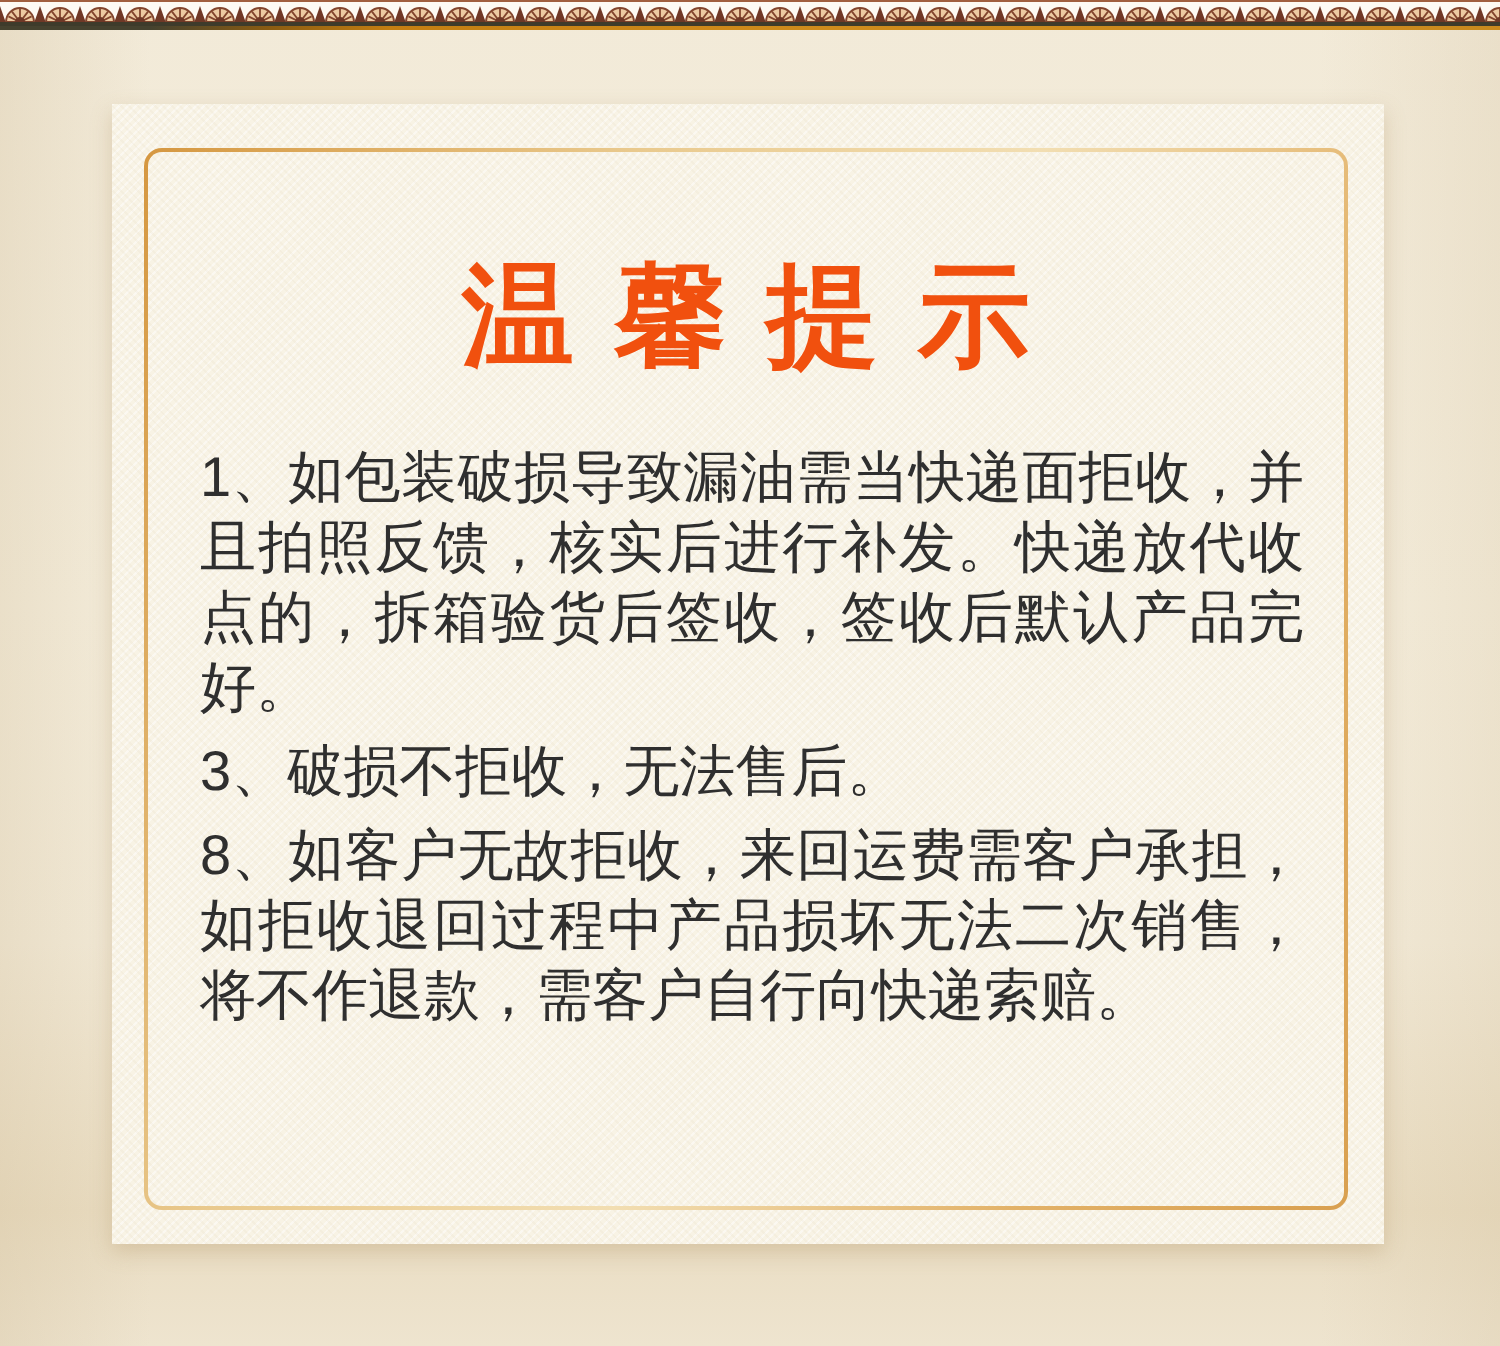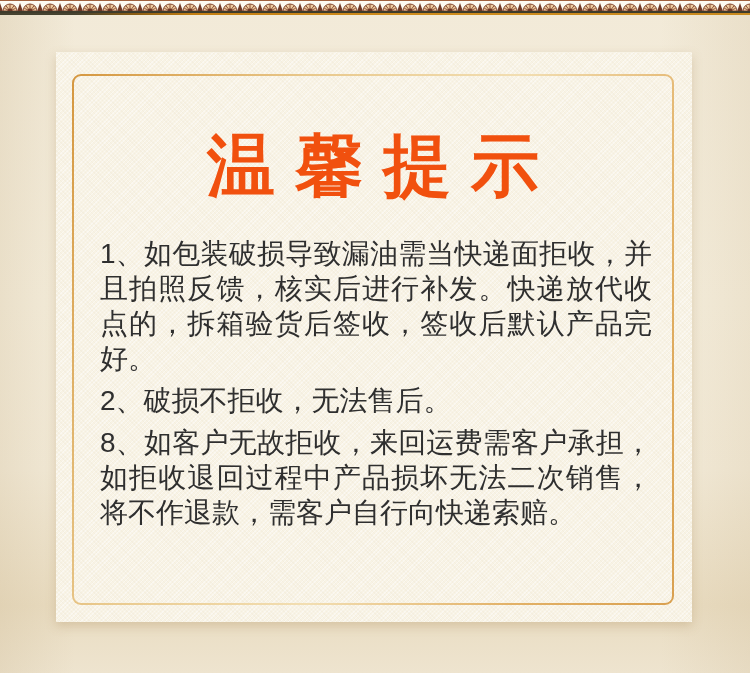--- a/index.html
+++ b/index.html
@@ -47,21 +47,21 @@
     width: 100%; height: 100%;
     border-radius: 7px;
     overflow: hidden;
   }
 
   .notice-title {
     margin-top: 50px;
     text-align: center;
     font-family: "Liberation Serif", "DejaVu Serif", serif;
     font-weight: 700;
-    font-size: 68px;
+    font-size: 56px;
     line-height: 1.2;
     letter-spacing: 20px;
     text-indent: 20px;
     color: #f1500e;
   }
 
   .notice-body {
     margin: 28px 20px 0 26px;
     font-size: 28px;
     line-height: 35px;
@@ -91,18 +91,18 @@
   <div class="line-dark"></div>
   <div class="line-gold"></div>
 </div>
 
 <div class="card paper">
   <div class="gold-frame">
     <div class="frame-inner paper">
       <h1 class="notice-title">温馨提示</h1>
       <div class="notice-body">
         <p>1、如包装破损导致漏油需当快递面拒收，并且拍照反馈，核实后进行补发。快递放代收点的，拆箱验货后签收，签收后默认产品完好。</p>
-        <p>2、破损不拒收，无法售后。</p>
+        <p>3、破损不拒收，无法售后。</p>
         <p>8、如客户无故拒收，来回运费需客户承担，如拒收退回过程中产品损坏无法二次销售，将不作退款，需客户自行向快递索赔。</p>
       </div>
     </div>
   </div>
 </div>
 
 </body></html>

